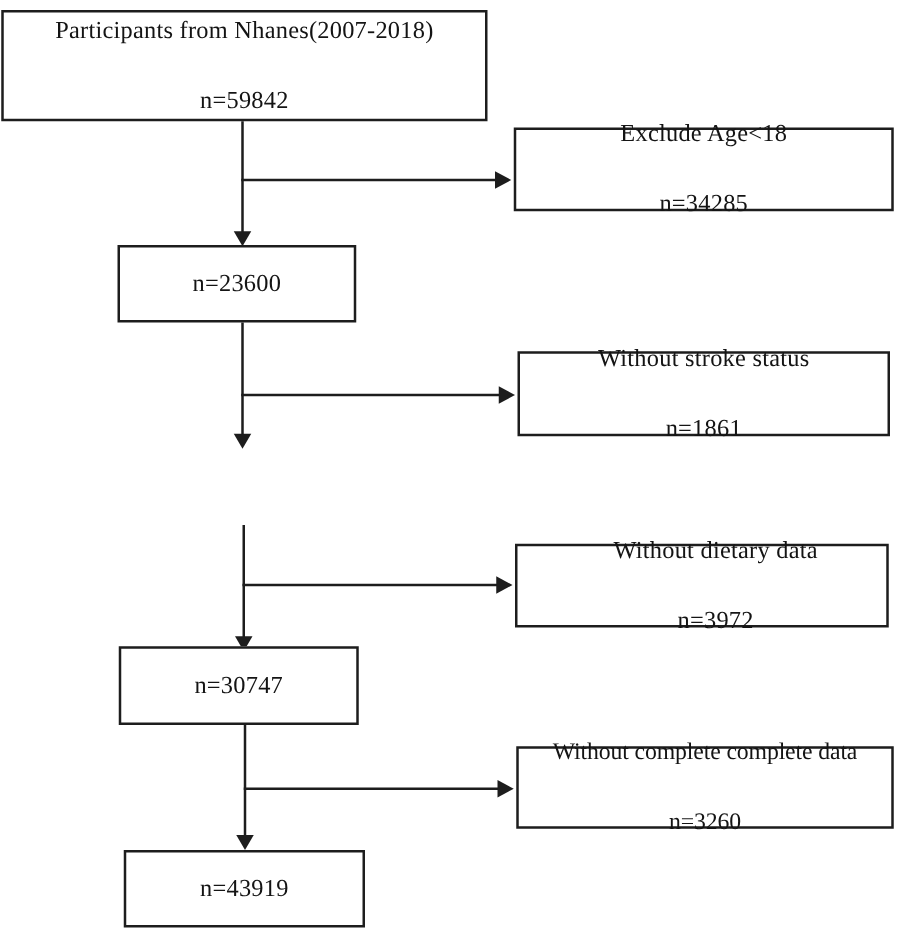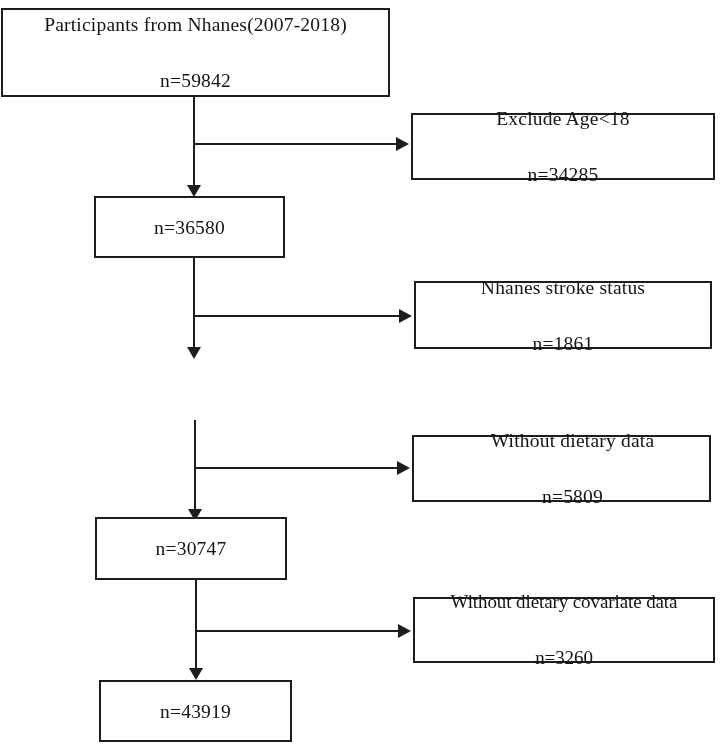--- a/index.html
+++ b/index.html
@@ -78,61 +78,61 @@
     <span class="line1">Participants from Nhanes(2007-2018)</span>
     <span class="line2">n=59842</span>
   </div>
 
   <div class="vline" style="left:193px; top:97px; height:92px;"></div>
   <div class="arrow-down" style="left:187px; top:185px;"></div>
 
   <div class="hline" style="left:193px; top:143px; width:204px;"></div>
   <div class="arrow-right" style="left:396px; top:137px;"></div>
 
-  <div class="node" style="left:411px; top:113px; width:304px; height:67px;">
+  <div class="node" style="left:411px; top:102px; width:304px; height:67px;">
     <span class="line1">Exclude Age&lt;18</span>
     <span class="line2">n=34285</span>
   </div>
 
   <div class="node single" style="left:94px; top:196px; width:191px; height:62px;">
-    <span class="line1">n=36580</span>
+    <span class="line1">n=23600</span>
   </div>
 
   <div class="vline" style="left:193px; top:258px; height:93px;"></div>
   <div class="arrow-down" style="left:187px; top:347px;"></div>
   <div class="hline" style="left:193px; top:315px; width:207px;"></div>
   <div class="arrow-right" style="left:399px; top:309px;"></div>
 
   <div class="node" style="left:414px; top:281px; width:298px; height:68px;">
-    <span class="line1">Nhanes stroke status</span>
+    <span class="line1">Without stroke status</span>
     <span class="line2">n=1861</span>
   </div>
 
 
   <div class="vline" style="left:194px; top:420px; height:93px;"></div>
   <div class="arrow-down" style="left:188px; top:509px;"></div>
   <div class="hline" style="left:194px; top:467px; width:204px;"></div>
   <div class="arrow-right" style="left:397px; top:461px;"></div>
 
   <div class="node" style="left:412px; top:435px; width:299px; height:67px;padding-left:26px;">
     <span class="line1">Without dietary data</span>
-    <span class="line2">n=5809</span>
+    <span class="line2">n=3972</span>
   </div>
 
   <div class="node single" style="left:95px; top:517px; width:192px; height:63px;text-align:right;">
     <span class="line1">n=30747</span>
   </div>
 
   <div class="vline" style="left:195px; top:580px; height:92px;"></div>
   <div class="arrow-down" style="left:189px; top:668px;"></div>
   <div class="hline" style="left:195px; top:630px; width:204px;"></div>
   <div class="arrow-right" style="left:398px; top:624px;"></div>
 
   <div class="node tight" style="left:413px; top:597px; width:302px; height:66px;">
-    <span class="line1">Without dietary covariate data</span>
+    <span class="line1">Without complete complete data</span>
     <span class="line2">n=3260</span>
   </div>
 
   <div class="node single" style="left:99px; top:680px; width:193px; height:62px;">
     <span class="line1">n=43919</span>
   </div>
 
 </div>
 
 </body></html>

